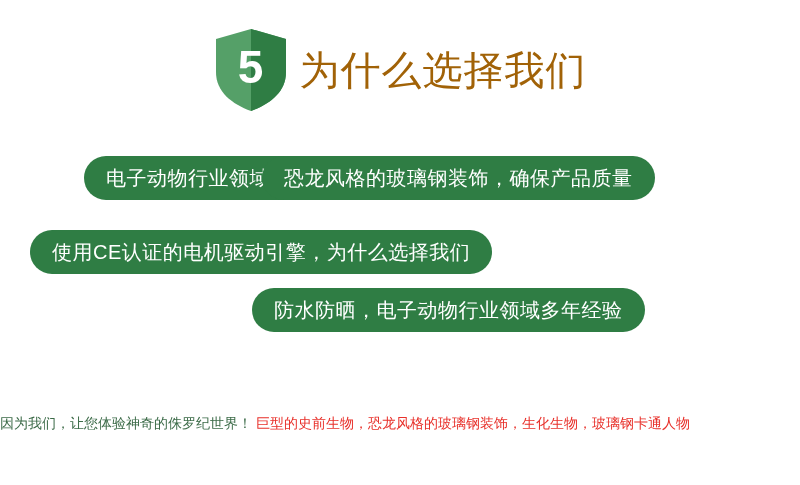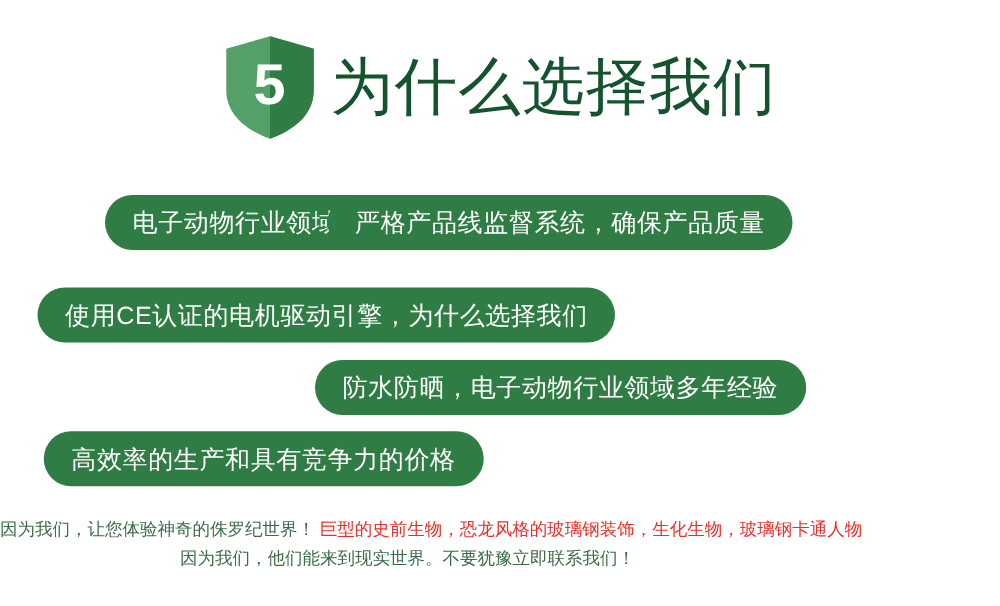--- a/index.html
+++ b/index.html
@@ -56,22 +56,22 @@
     color: #ffffff;
     font-size: 46px;
     font-weight: bold;
     line-height: 1;
     letter-spacing: 0px;
     padding-bottom: 6px;
     box-sizing: border-box;
     font-family: "Liberation Sans", "DejaVu Sans", sans-serif;
   }
   .header-title {
-    color: #14532d;
-    font-size: 50px;
+    color: #a16207;
+    font-size: 40px;
     line-height: 1.1;
     letter-spacing: 1px;
     white-space: nowrap;
     font-family: "Liberation Sans", "DejaVu Sans", sans-serif;
   }
 
   
   .pill-area {
     position: absolute;
     left: 0;
@@ -134,29 +134,27 @@
       <div class="badge-number">5</div>
     </div>
 
     <div class="header-title">为什么选择我们</div>
   </div>
 
   <div class="pill-area">
 
     <div class="pill pill-r1a">电子动物行业领域多年经验</div>
 
-    <div class="pill pill-r1b">严格产品线监督系统，确保产品质量</div>
+    <div class="pill pill-r1b">恐龙风格的玻璃钢装饰，确保产品质量</div>
 
     <div class="pill pill-r2">使用CE认证的电机驱动引擎，为什么选择我们</div>
 
     <div class="pill pill-r3">防水防晒，电子动物行业领域多年经验</div>
 
-    <div class="pill pill-r4">高效率的生产和具有竞争力的价格</div>
   </div>
 
   <div class="footer">
     <span class="footer-line">
       <span class="txt-green">因为我们，让您体验神奇的侏罗纪世界！ </span><span class="txt-red">巨型的史前生物，恐龙风格的玻璃钢装饰，生化生物，玻璃钢卡通人物</span>
     </span>
-    <span class="footer-line txt-green">因为我们，他们能来到现实世界。不要犹豫立即联系我们！</span>
   </div>
 
 </div>
 
 </body></html>

